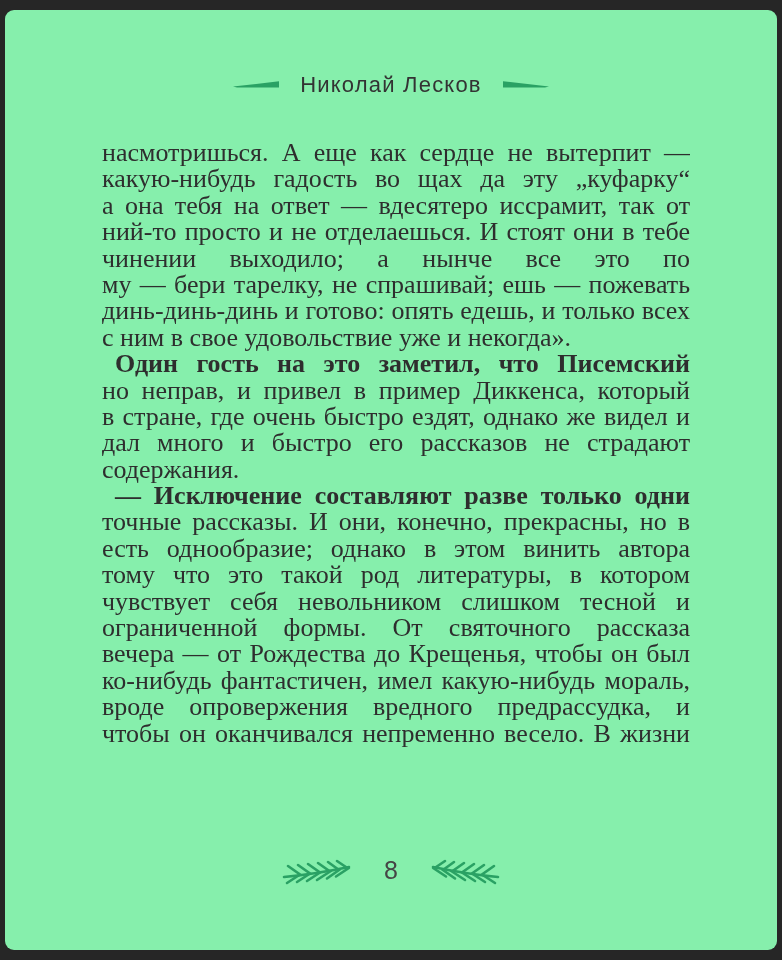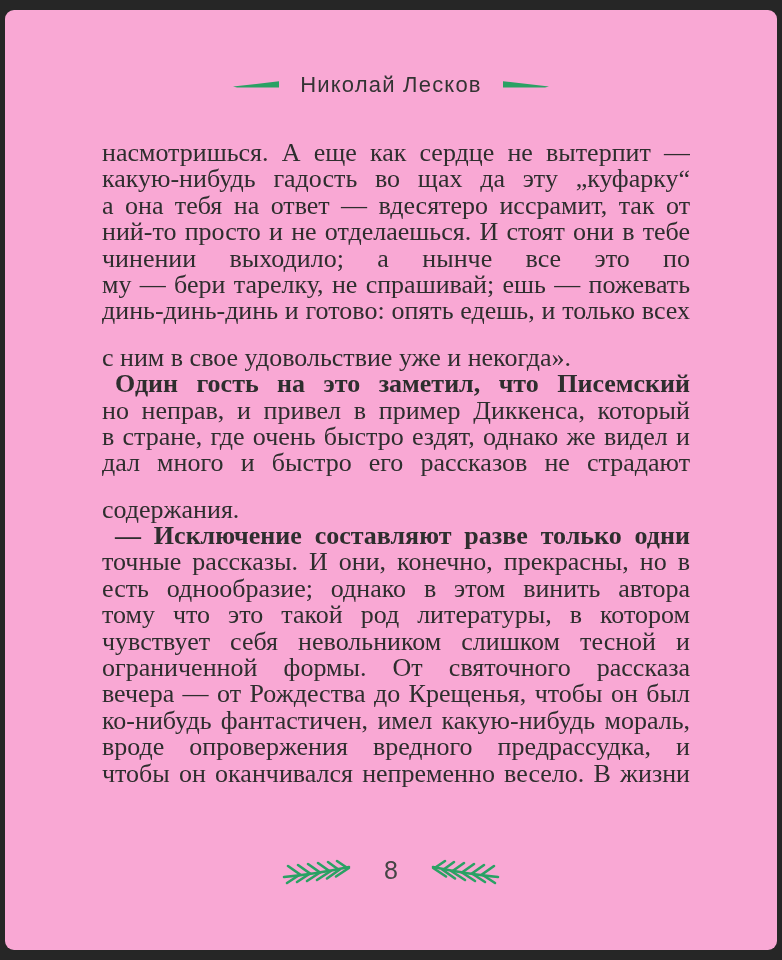--- a/index.html
+++ b/index.html
@@ -10,21 +10,21 @@
     background: #262626;
     overflow: hidden;
     font-family: "Liberation Serif", serif;
   }
   .paper {
     position: absolute;
     left: 5px;
     right: 5px;
     top: 10px;
     bottom: 10px;
-    background: #f9a8d4;
+    background: #86efac;
     border-radius: 9px;
   }
   
   .header {
     position: absolute;
     top: 62px;
     left: 0;
     width: 100%;
     display: flex;
     align-items: center;
@@ -51,21 +51,21 @@
     font-size: 26px;
     line-height: 26.4px;
   }
   .para { margin: 0; }
   .line {
     text-align: justify;
     text-align-last: justify;
     overflow: hidden;
     height: 26.4px;
   }
-  .line.lastline { text-align-last: left; margin-top: 20px; }
+  .line.lastline { text-align-last: left; }
   .line.firstline { text-indent: 13px; font-weight: bold; }
   
   .footer {
     position: absolute;
     top: 844px;
     left: 0;
     width: 100%;
     display: flex;
     align-items: center;
     justify-content: center;

